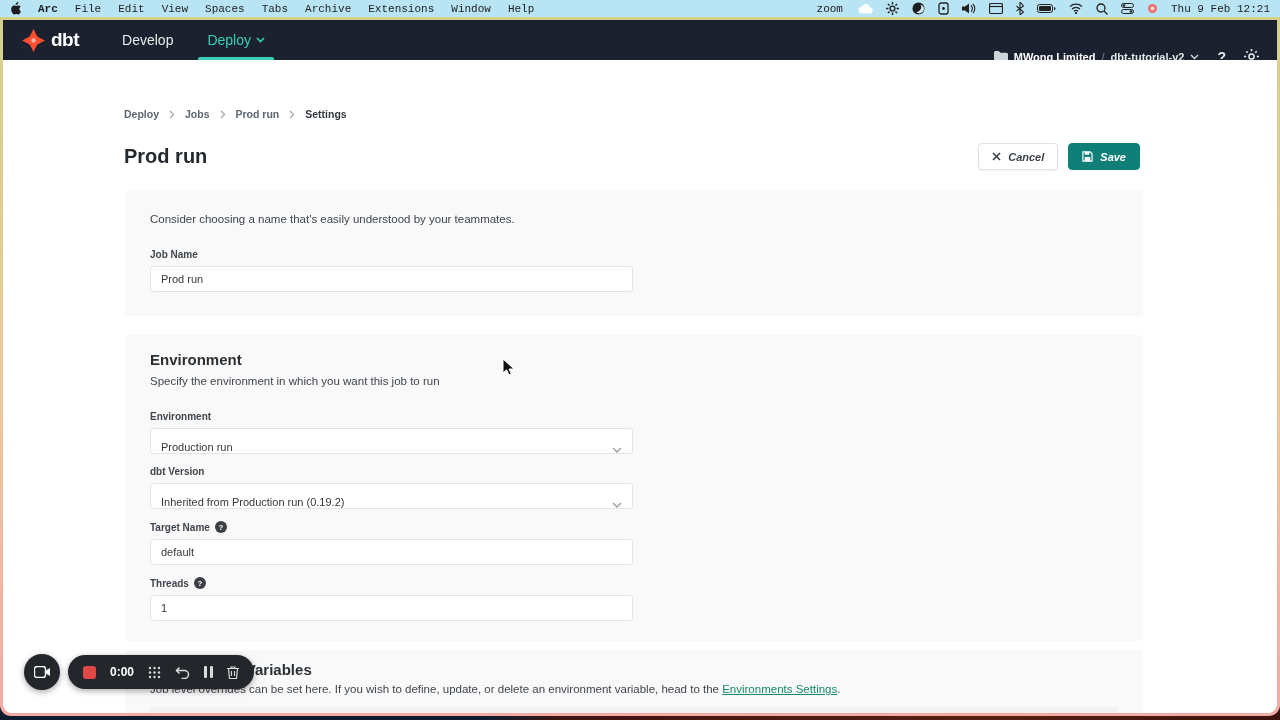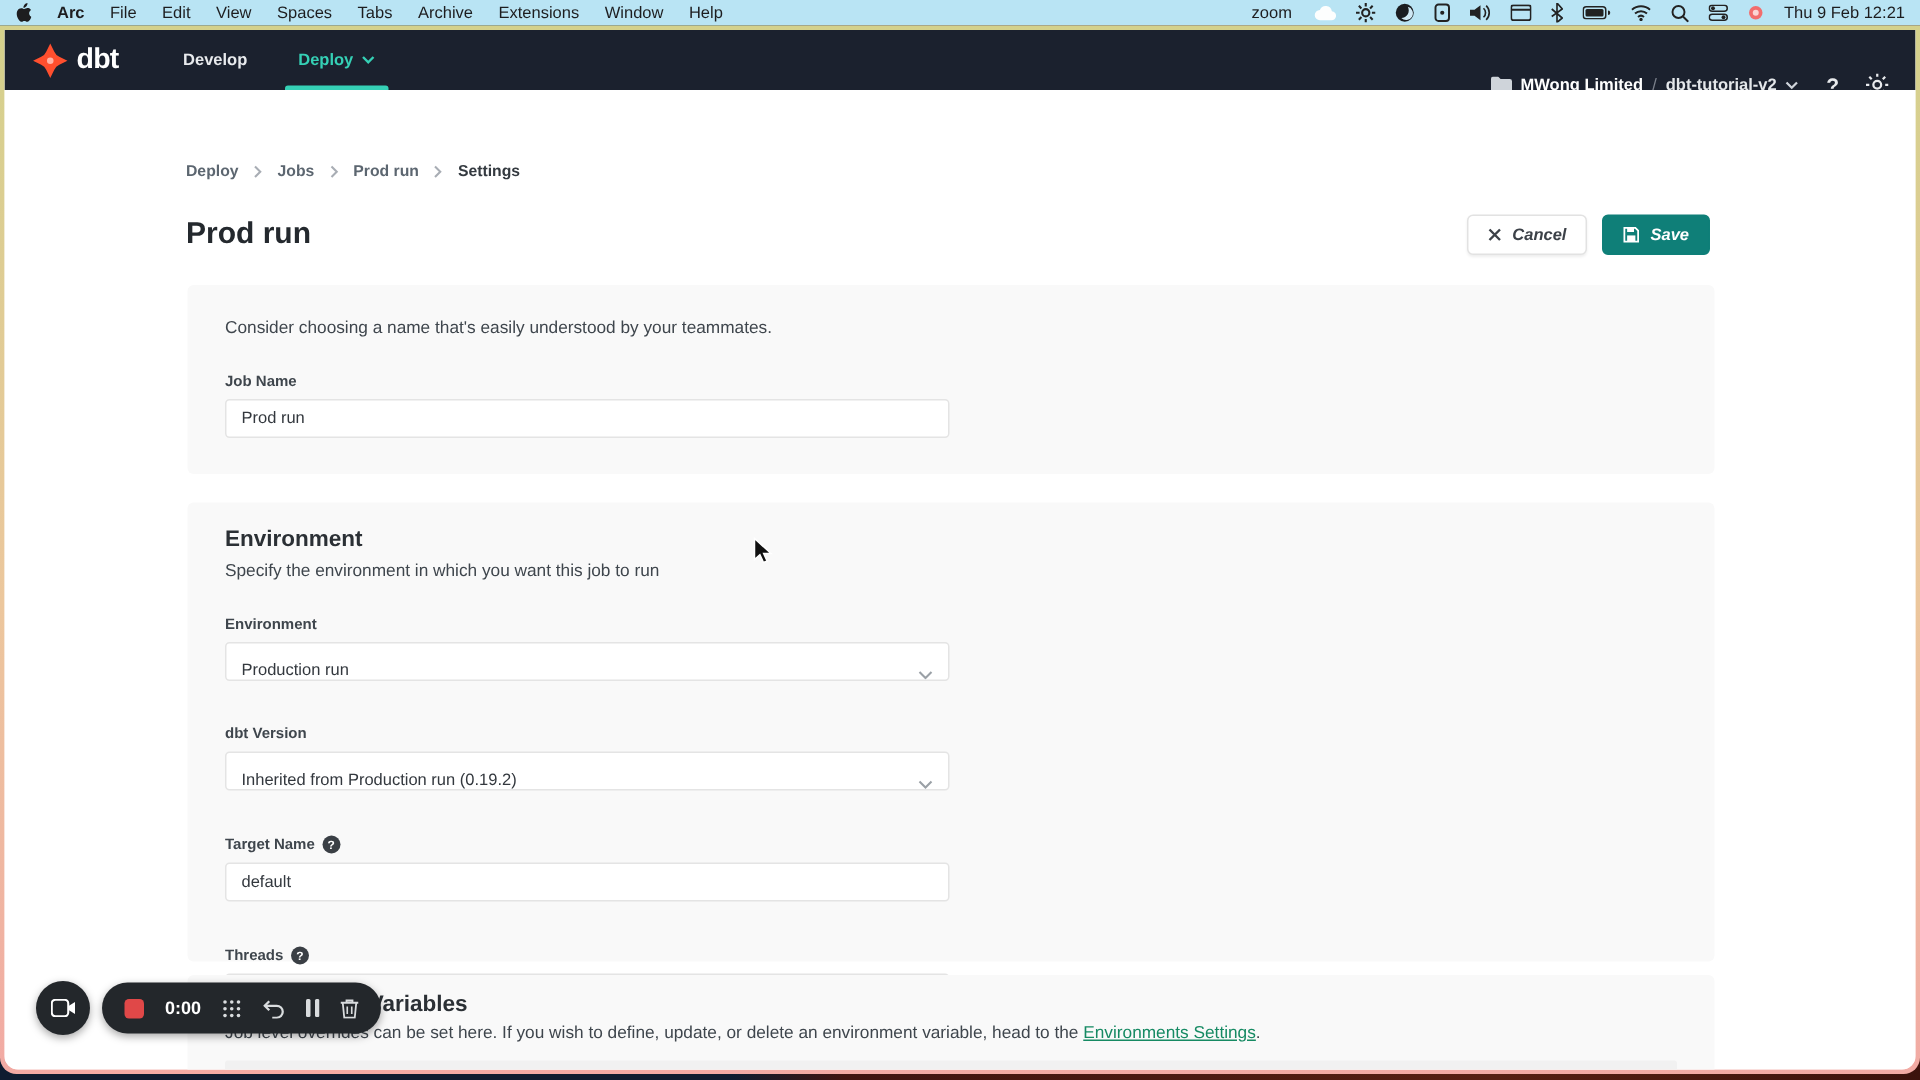--- a/index.html
+++ b/index.html
@@ -15,41 +15,41 @@
     --text-gray:#5c6670;
   }
   *{margin:0;padding:0;box-sizing:border-box;}
   html,body{width:1280px;height:720px;overflow:hidden;}
   body{font-family:"Liberation Sans",sans-serif;background:#0d1b2e;}
   .stage{position:relative;width:1280px;height:720px;overflow:hidden;
     background:linear-gradient(90deg,#0e1c30 0%,#0e1c30 38%,#401410 44%,#571f12 78%,#3c120c 100%);}
 
   
   .menubar{position:absolute;top:0;left:0;width:1280px;height:17px;background:var(--menubar-bg);
-    display:flex;align-items:center;justify-content:space-between;font-size:11px;color:#1d1d1f;padding:0 10px;}
+    display:flex;align-items:center;justify-content:space-between;font-size:11px;color:#1d1d1f;padding:0 10px;font-family:Liberation Mono, monospace;}
   .mb-left{display:flex;align-items:center;gap:17px;}
   .mb-left .app-name{font-weight:700;}
   .mb-right{display:flex;align-items:center;gap:13px;}
   .mb-right .zoom-label{margin-right:2px;}
   .mb-icon{display:inline-flex;align-items:center;}
   .mb-clock{white-space:nowrap;}
 
   
   .window{position:absolute;top:17px;left:0;width:1280px;height:699px;padding:3px;
     border-radius:0 0 11px 11px;
     background:linear-gradient(180deg,#d4d18c 0%,#ecc79d 55%,#f2aaa4 100%);}
   .win-inner{position:relative;width:100%;height:100%;background:#fff;border-radius:0 0 9px 9px;overflow:hidden;}
 
   
   .app-header{position:absolute;top:0;left:0;right:0;height:40px;background:var(--header-bg);
     display:flex;align-items:center;padding:0 18px;}
   .logo{display:flex;align-items:center;gap:5px;margin-right:26px;}
   .logo-text{color:#fff;font-size:19px;font-weight:700;letter-spacing:-0.5px;}
   .nav{display:flex;align-items:stretch;height:40px;}
-  .nav-item{display:flex;align-items:center;gap:5px;padding:0 17px;font-size:11px;font-weight:700;
+  .nav-item{display:flex;align-items:center;gap:5px;padding:0 17px;font-size:14px;font-weight:400;
     color:#e8eaed;position:relative;cursor:pointer;}
   .nav-item.active{color:var(--accent-teal);}
   .nav-item.active::after{content:"";position:absolute;left:8px;right:8px;bottom:0;height:3px;
     background:var(--accent-teal);border-radius:2px 2px 0 0;}
   .header-right{margin-left:auto;display:flex;align-items:center;gap:18px;margin-top:33px;}
   .account-switcher{display:flex;align-items:center;gap:6px;font-size:11px;color:#cfd4da;cursor:pointer;}
   .account-name{color:#fff;font-weight:700;}
   .slash{color:#7c828c;}
   .proj-name{color:#e4e7ea;font-weight:600;}
   .help-btn{color:#e8eaed;font-size:14px;font-weight:700;cursor:pointer;}
@@ -74,21 +74,21 @@
   .card-envvars{top:590px;height:95px;padding-top:11px;}
   .section-heading{font-size:15px;font-weight:700;color:#2b3035;}
   .section-sub{font-size:11.5px;color:#3f464d;margin-top:7px;}
   .field-label{display:flex;align-items:center;gap:5px;font-size:10px;font-weight:700;color:#3f464d;}
   .help-badge{width:12px;height:12px;border-radius:50%;background:#3a3f45;color:#fff;font-size:8px;
     font-weight:700;display:inline-flex;align-items:center;justify-content:center;cursor:pointer;}
   .input,.select{width:483px;height:26px;background:#fff;border:1px solid #e4e4e4;border-radius:3px;
     font-size:11px;color:#33383e;padding:0 10px;font-family:"Liberation Sans",sans-serif;display:block;}
   .select{display:flex;align-items:flex-end;justify-content:space-between;cursor:pointer;}
   .mt-job{margin-top:24px;text-align:right;}
-  .mt-field{margin-top:30px;}
+  .mt-field{margin-top:12px;}
   .mt-input{margin-top:6px;}
 
   
   .envvar-table{margin-top:12px;width:968px;}
   .envvar-head{display:grid;grid-template-columns:190px 260px 280px 1fr;height:22px;background:#f1f1f1;
     align-items:center;border-radius:2px 2px 0 0;}
   .envvar-head .col{font-size:9px;font-weight:700;color:#4a4f55;text-align:center;}
 
   
   .recorder{position:absolute;left:24px;top:654px;display:flex;align-items:center;gap:8px;z-index:50;}

